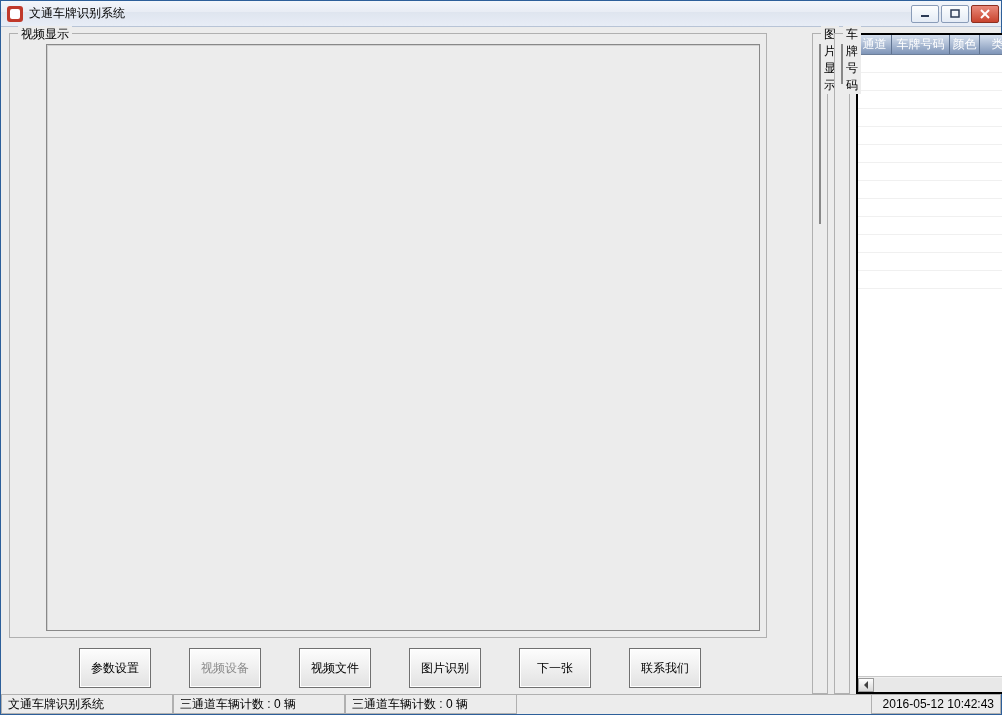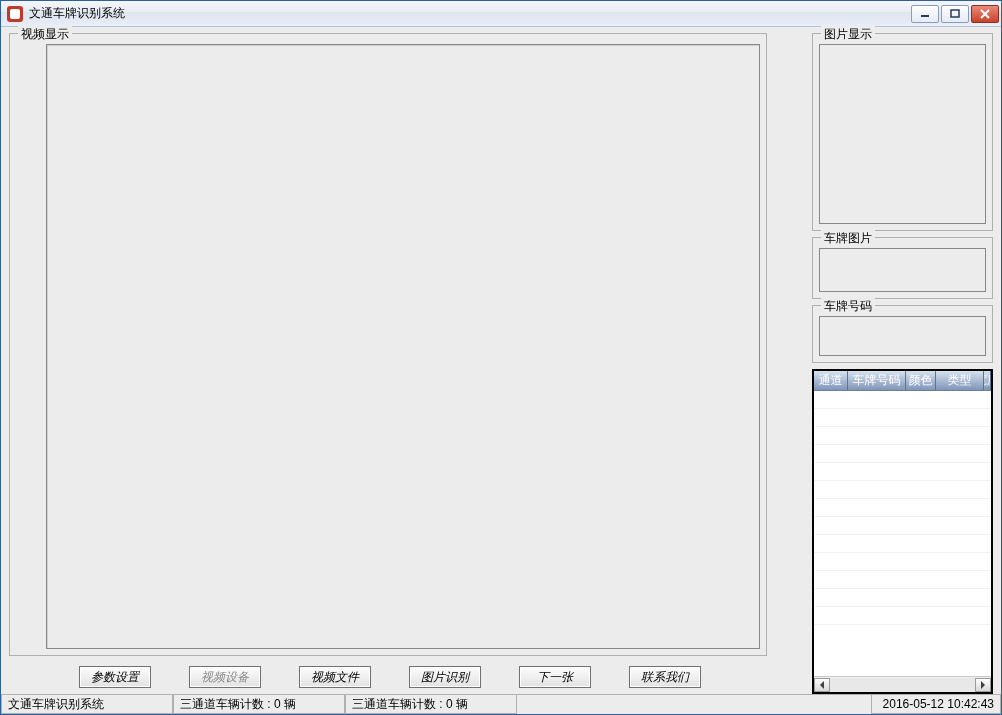--- a/index.html
+++ b/index.html
@@ -69,21 +69,20 @@
   gap: 8px;
 }
 .left-col {
   flex: 1;
   display: flex;
   flex-direction: column;
 }
 .right-col {
   width: 218px;
   display: flex;
-  flex-direction: column;
   gap: 6px;
   padding-left: 37px;
 }
 .groupbox {
   border: 1px solid #b0b0b0;
   position: relative;
   padding: 10px 6px 6px 6px;
   background: #ececec;
 }
 .groupbox .legend {
@@ -162,29 +161,28 @@
   display:flex;align-items:center;justify-content:center;
 }
 .sb-track { flex:1; background:#e8e8e8; height:14px; }
 .button-row {
   display: flex;
   padding: 10px 0 6px 70px;
   gap: 38px;
 }
 .btn {
   min-width: 72px;
-  height: 22px;
+  height: 40px;
   border: 1px solid #707070;
   background: linear-gradient(to bottom, #fdfdfd, #e2e2e2);
   font-size: 12px;
   display: flex; align-items: center; justify-content: center;
   padding: 4px 10px;
   box-shadow: 0 0 0 1px #fff inset;
   cursor: default;
-  font-style: italic;
 }
 .btn.disabled { color: #8a8a8a; }
 .statusbar {
   height: 20px;
   border-top: 1px solid #b0b0b0;
   background: #ececec;
   display: flex;
   font-size: 12px;
 }
 .statusbar .cell {
@@ -243,24 +241,20 @@
         </div>
       </div>
 
       <div class="right-col">
 
         <div class="groupbox img-group">
           <div class="legend">图片显示</div>
           <div class="inner-box"></div>
         </div>
 
-        <div class="groupbox plateimg-group">
-          <div class="legend">车牌图片</div>
-          <div class="inner-box"></div>
-        </div>
 
         <div class="groupbox plateno-group">
           <div class="legend">车牌号码</div>
           <div class="inner-box"></div>
         </div>
 
         <div class="grid-wrap">
           <div class="grid-header">
             <div class="col" style="width:34px">通道</div>
             <div class="col" style="width:58px">车牌号码</div>

